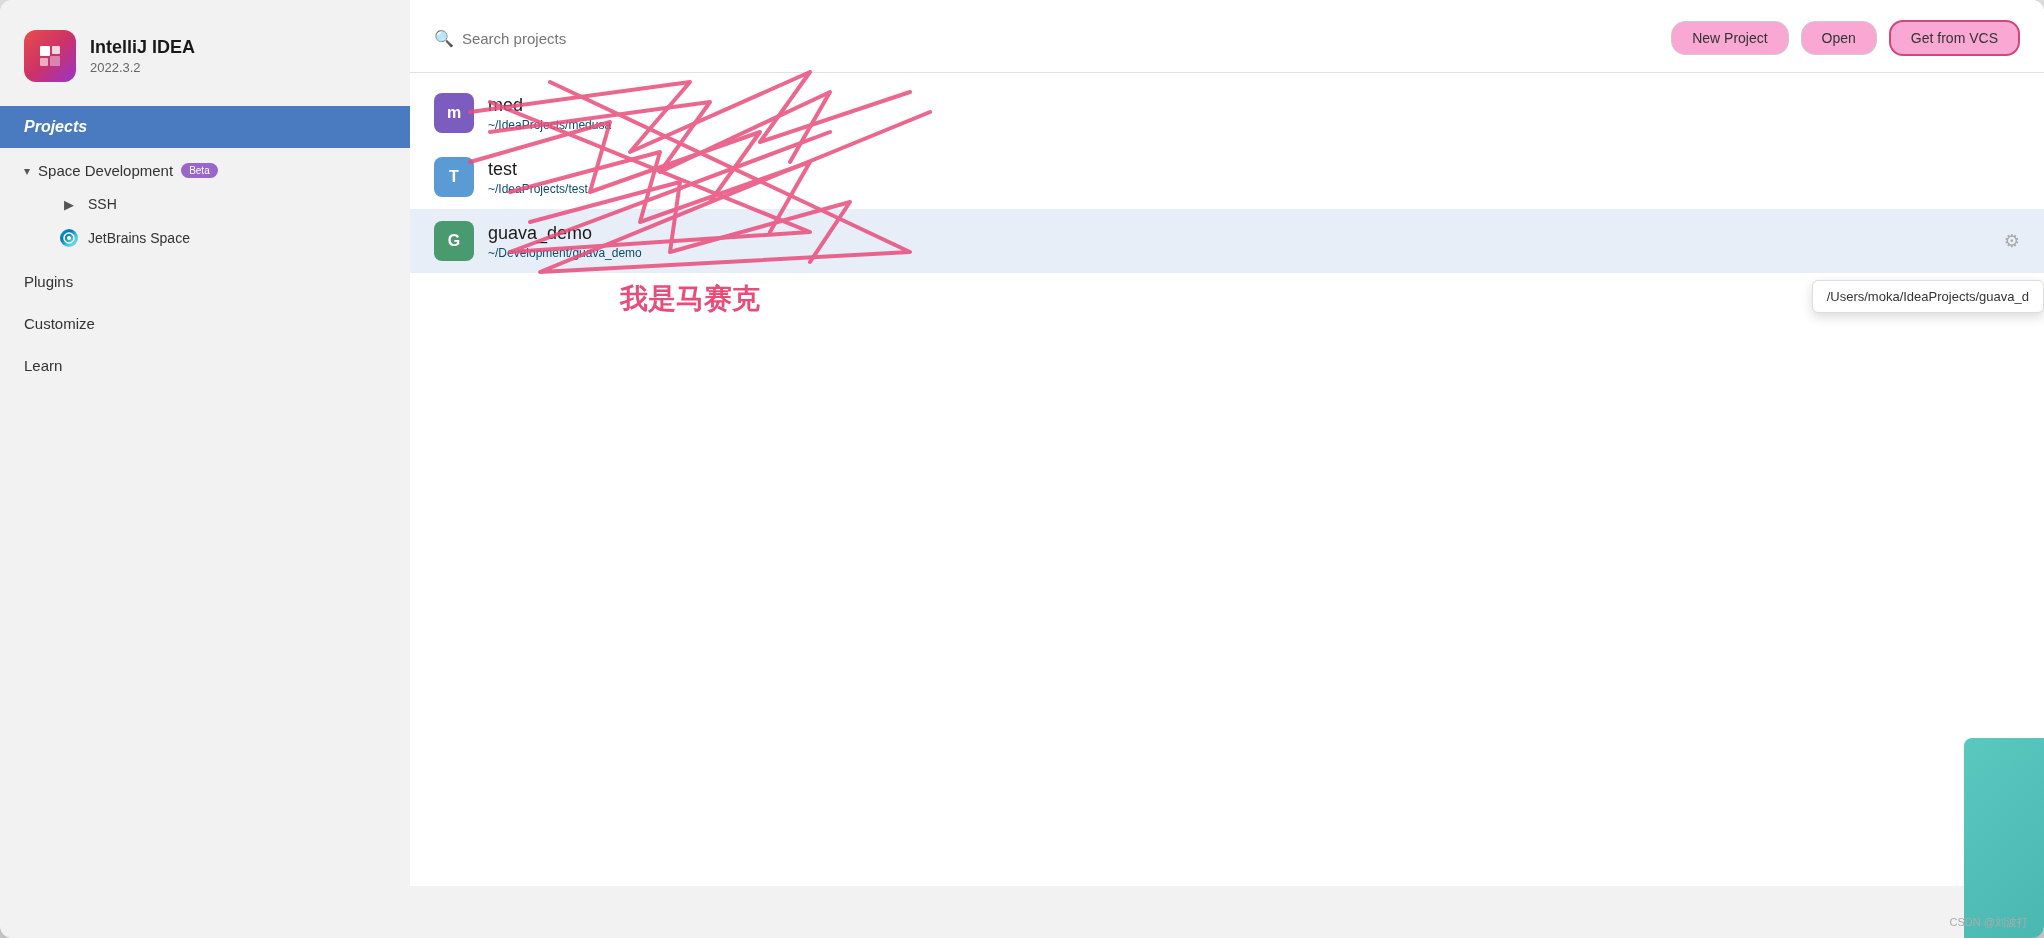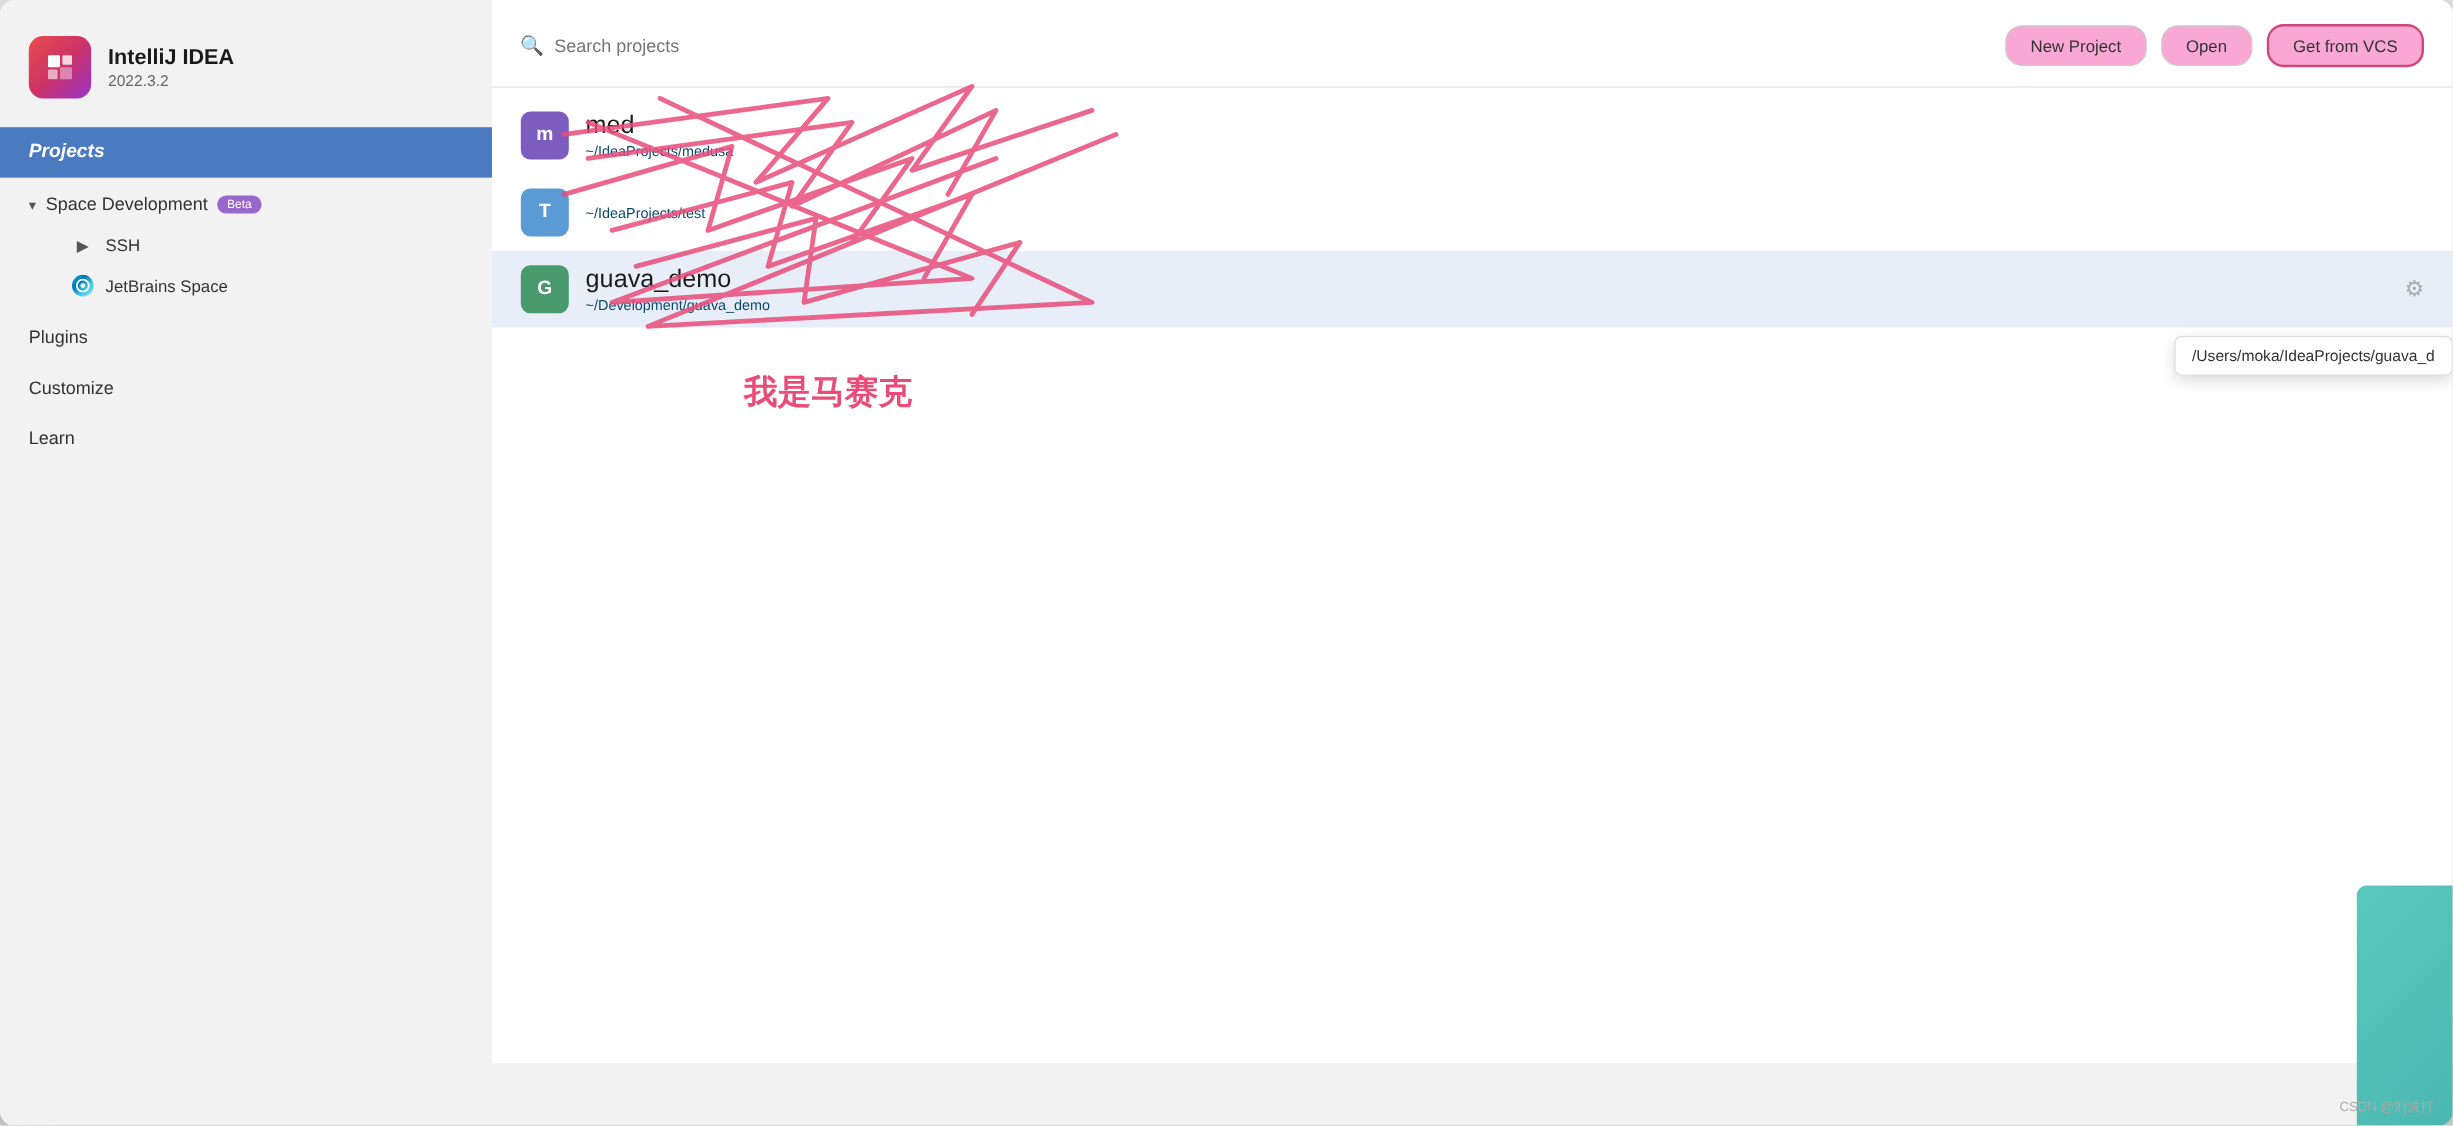--- a/index.html
+++ b/index.html
@@ -272,21 +272,21 @@
     }
     .icon-medusa { background: #7c5cbf; }
     .icon-test { background: #5b9bd5; }
     .icon-guava { background: #4a9a6f; }
 
     .project-info {
       flex: 1;
       min-width: 0;
     }
     .project-name {
-      font-size: 21px;
+      font-size: 18px;
       font-weight: 500;
       color: #1a1a1a;
     }
     .project-path {
       font-size: 12px;
       color: #0c4a6e;
       margin-top: 2px;
       white-space: nowrap;
       overflow: hidden;
       text-overflow: ellipsis;
@@ -338,21 +338,20 @@
     
     .chinese-annotation {
       position: absolute;
       top: 280px;
       left: 620px;
       font-size: 28px;
       color: #e84d7a;
       font-weight: 600;
       z-index: 60;
       pointer-events: none;
-      margin-top: 28px;
     }
 
     
     .corner-decoration {
       position: absolute;
       right: 0;
       bottom: 0;
       width: 80px;
       height: 200px;
       background: linear-gradient(135deg, #5bc8c0, #4ab8b0);
@@ -446,20 +445,21 @@
           <div class="project-icon icon-medusa">m</div>
           <div class="project-info">
             <div class="project-name">med</div>
             <div class="project-path">~/IdeaProjects/medusa</div>
           </div>
         </div>
 
         <div class="project-item">
           <div class="project-icon icon-test">T</div>
           <div class="project-info">
+            <div class="project-name">test</div>
             <div class="project-path">~/IdeaProjects/test</div>
           </div>
         </div>
 
         <div class="project-item active" style="position: relative;">
           <div class="project-icon icon-guava">G</div>
           <div class="project-info">
             <div class="project-name">guava_demo</div>
             <div class="project-path">~/Development/guava_demo</div>
           </div>

